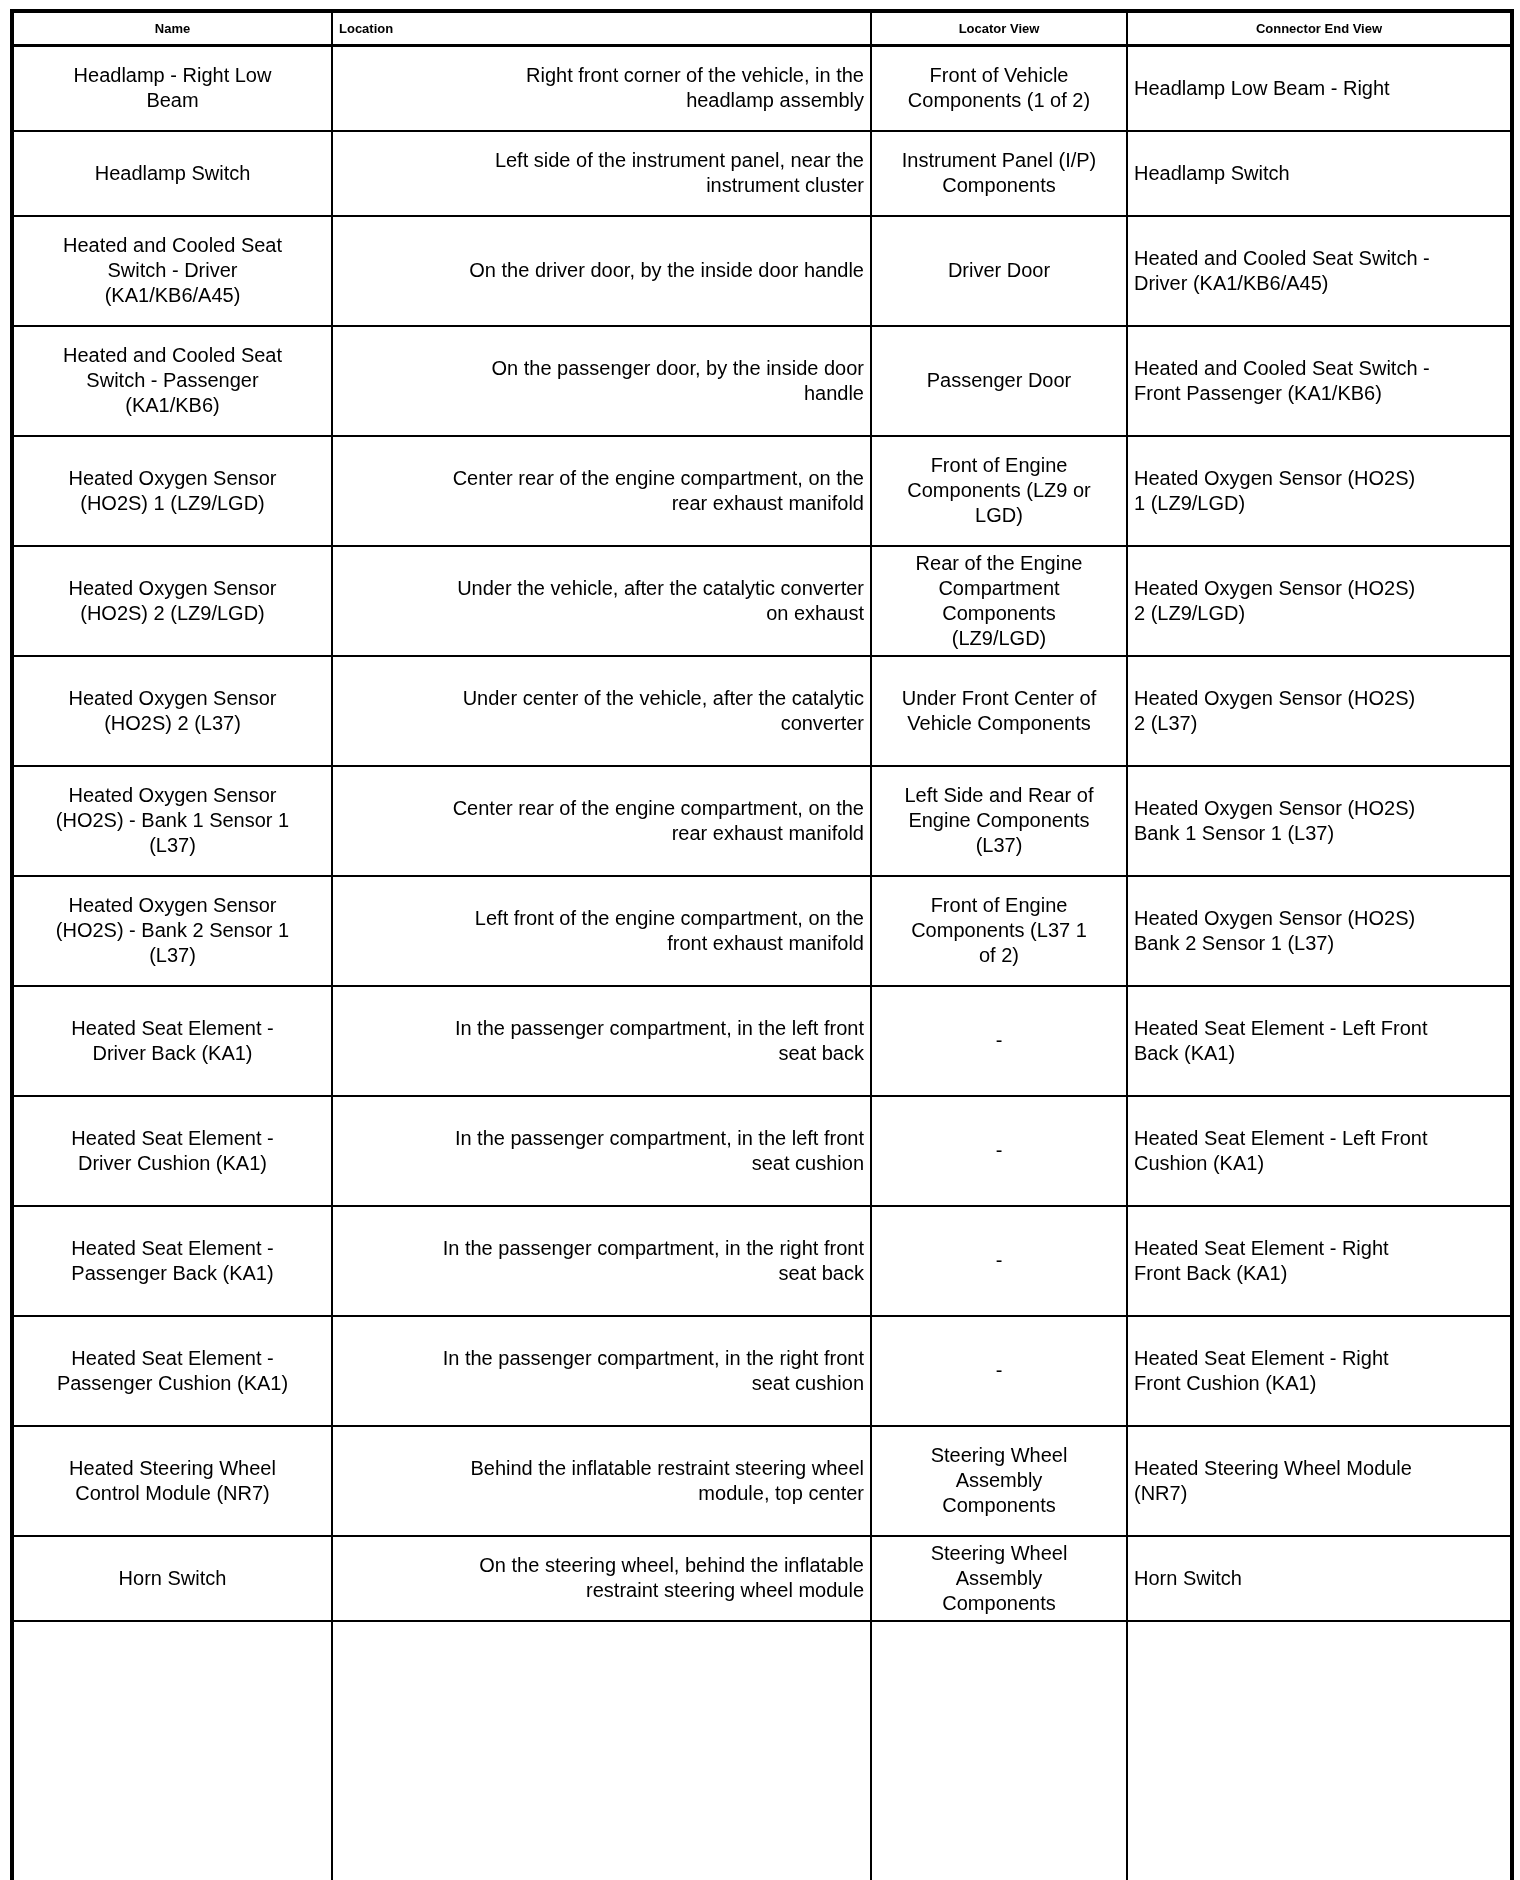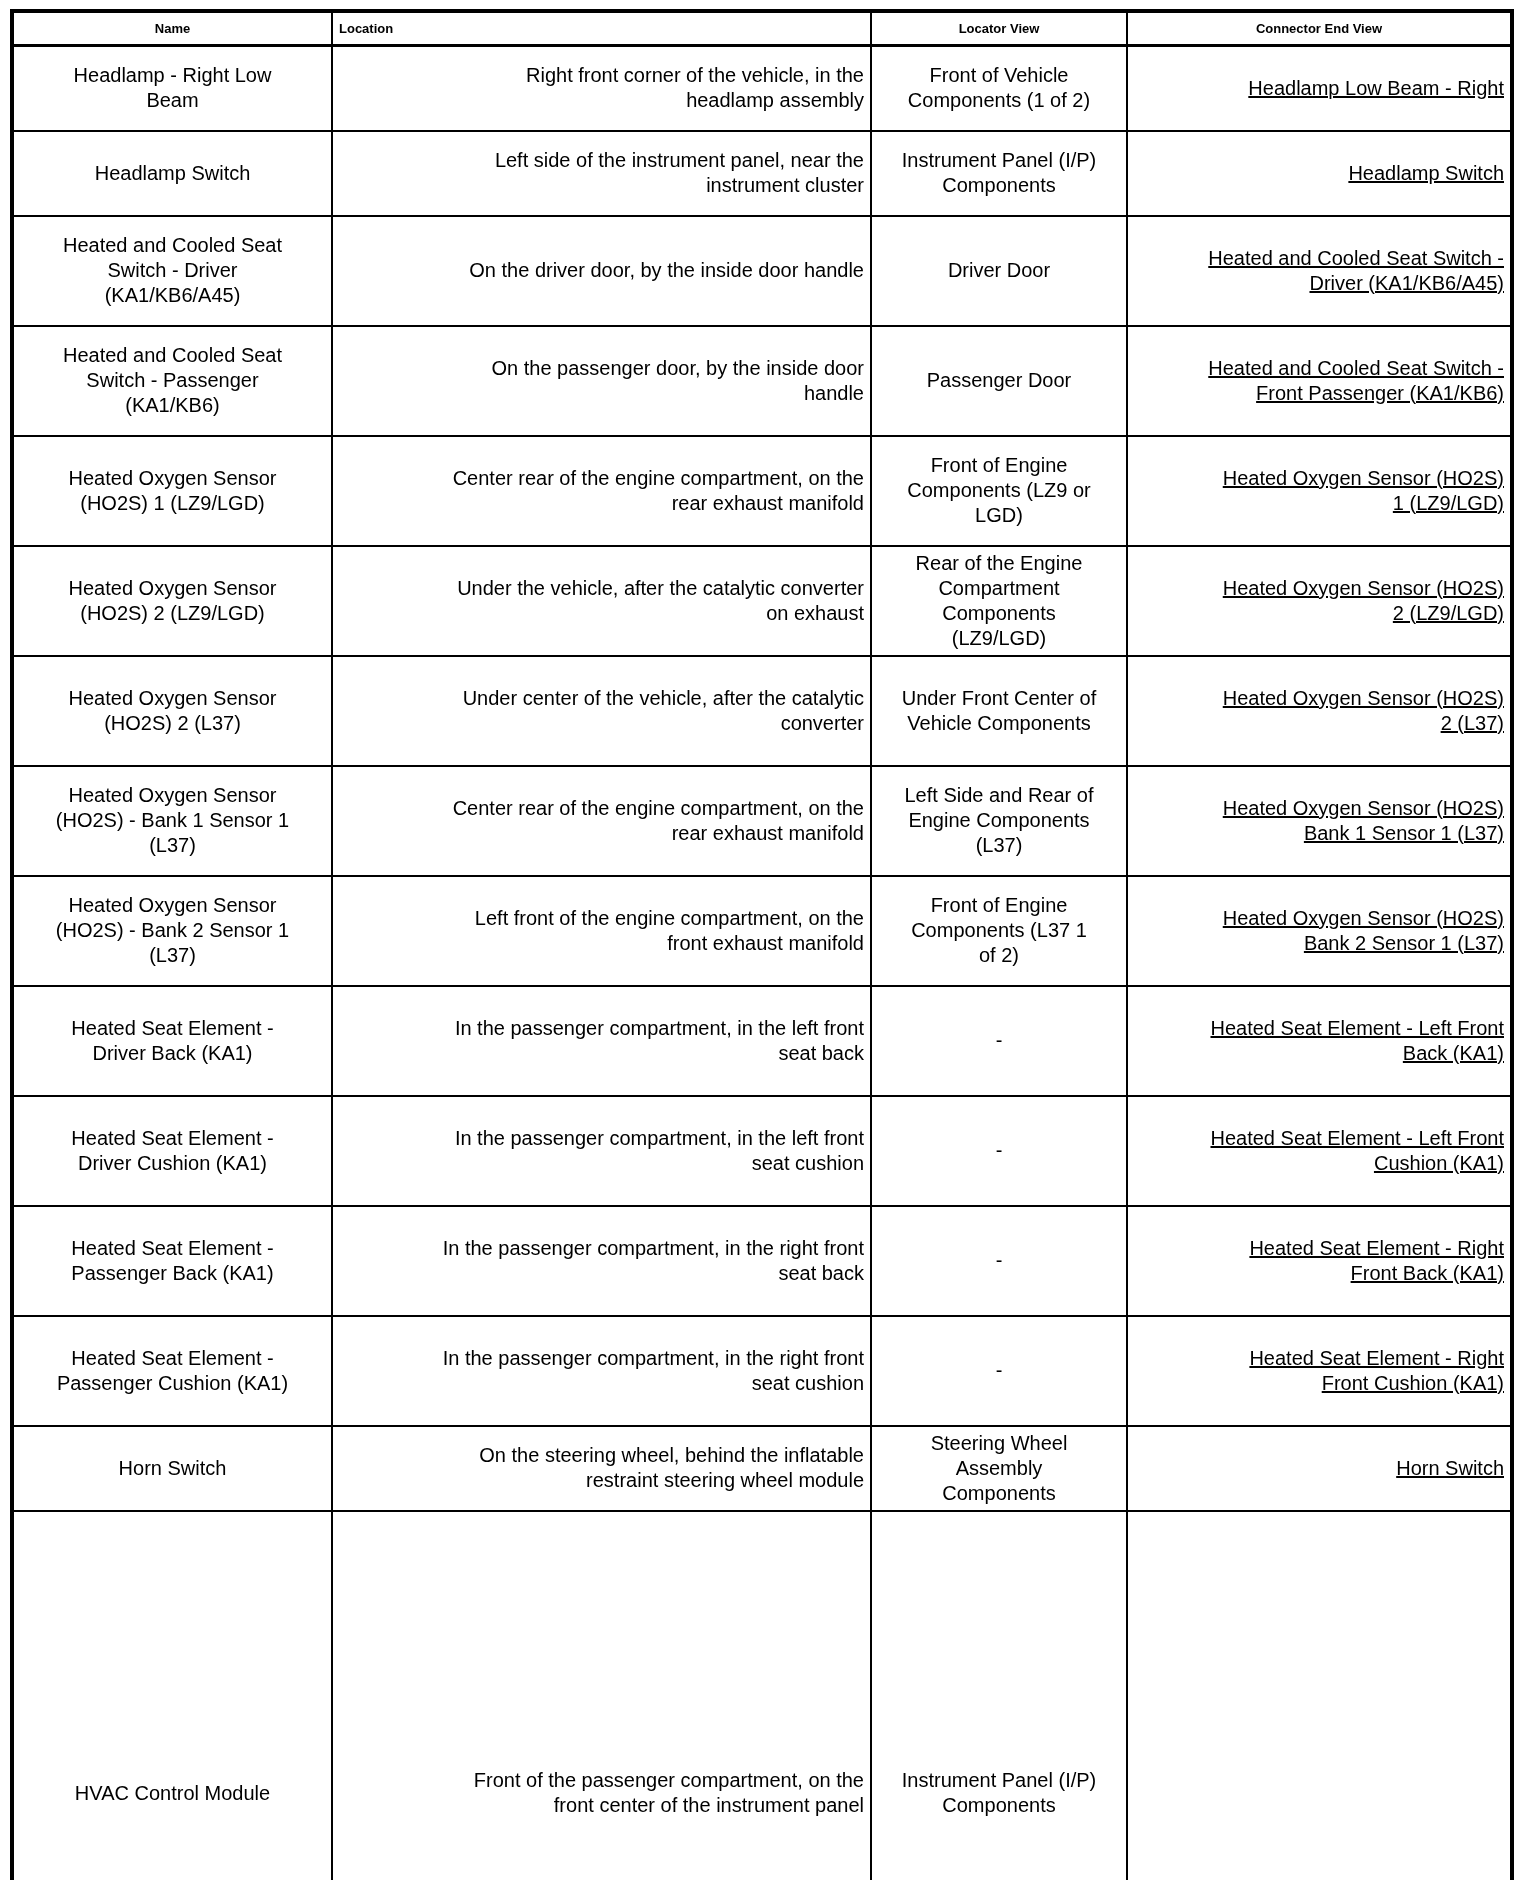--- a/index.html
+++ b/index.html
@@ -31,21 +31,21 @@
     font-size: 20px;
     line-height: 25px;
     padding: 4px 6px;
     vertical-align: middle;
     white-space: pre-line;
     background: #ffffff;
   }
   td.c-name    { text-align: center; padding: 16px 12px; }
   td.c-loc     { text-align: right; }
   td.c-locator { text-align: center; padding: 4px 4px; margin-left: 48px; }
-  td.c-conn    { text-align: right; text-decoration: underline; }
+  td.c-conn    { text-align: left; }
   tbody tr:last-child td { height: 566px; }
 </style>
 </head>
 <body>
 
 <table>
   <colgroup>
     <col style="width:320px">
     <col style="width:539px">
     <col style="width:256px">
@@ -234,20 +234,34 @@
     <td class="c-loc">In the passenger compartment, in the right front
 seat cushion</td>
     <td class="c-locator">-</td>
     <td class="c-conn">
       <span>Heated Seat Element - Right
 Front Cushion (KA1)</span>
       
     </td>
   </tr>
 
+  <tr>
+    <td class="c-name">Heated Steering Wheel
+Control Module (NR7)</td>
+    <td class="c-loc">Behind the inflatable restraint steering wheel
+module, top center</td>
+    <td class="c-locator">Steering Wheel
+Assembly
+Components</td>
+    <td class="c-conn">
+      <span>Heated Steering Wheel Module
+(NR7)</span>
+      
+    </td>
+  </tr>
 
 
 
   <tr>
     <td class="c-name">Horn Switch</td>
     <td class="c-loc">On the steering wheel, behind the inflatable
 restraint steering wheel module</td>
     <td class="c-locator">Steering Wheel
 Assembly
 Components</td>

